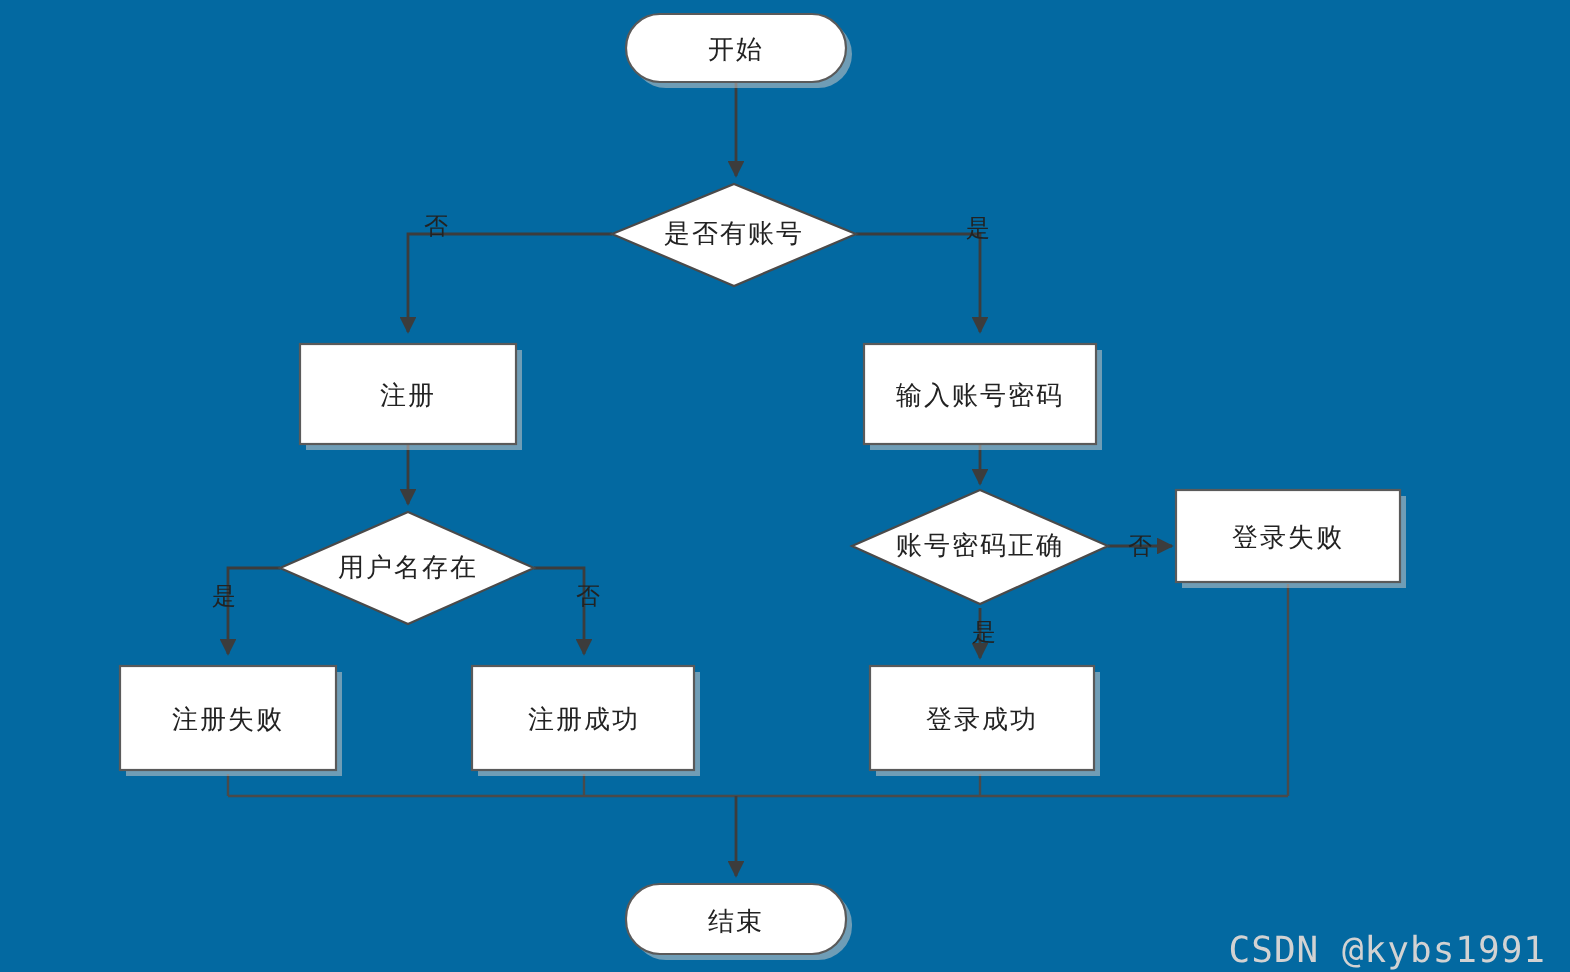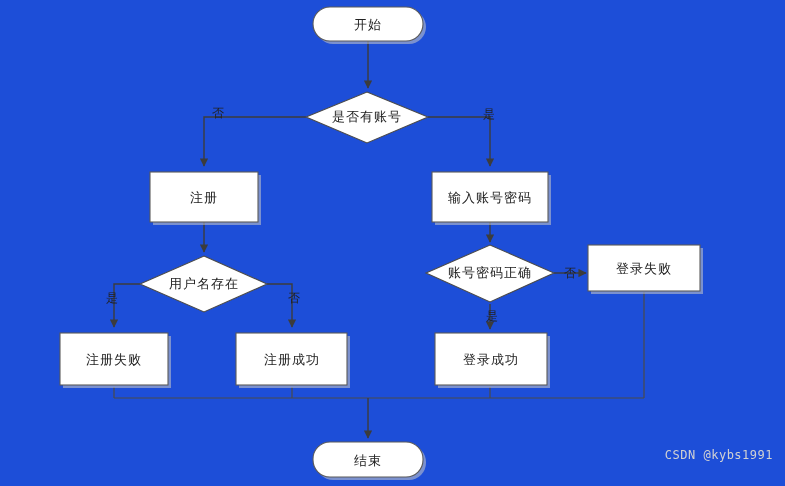--- a/index.html
+++ b/index.html
@@ -7,21 +7,21 @@
     padding: 0;
     background: #ffffff;
   }
   body {
     font-family: "DejaVu Sans", "Liberation Sans", sans-serif;
   }
   #canvas {
     position: relative;
     width: 785px;
     height: 486px;
-    background: #1d4ed8;
+    background: #0369a1;
     overflow: hidden;
   }
   #flow-svg {
     position: absolute;
     top: 0;
     left: 0;
   }
   .node-text {
     font-family: "DejaVu Sans", "Liberation Sans", sans-serif;
     font-size: 13px;
@@ -55,23 +55,23 @@
     stroke-width: 1.2;
     fill: none;
   }
   .shadow {
     fill: #c9c9c9;
     opacity: 0.55;
   }
   .watermark {
     position: absolute;
     right: 12px;
-    bottom: 24px;
+    bottom: 0;
     font-family: "DejaVu Sans Mono", "Liberation Mono", monospace;
-    font-size: 12px;
+    font-size: 18px;
     color: #d2d2d2;
     letter-spacing: 0.5px;
     user-select: none;
   }
 </style>
 </head>
 <body>
 
 <div id="canvas">
 

